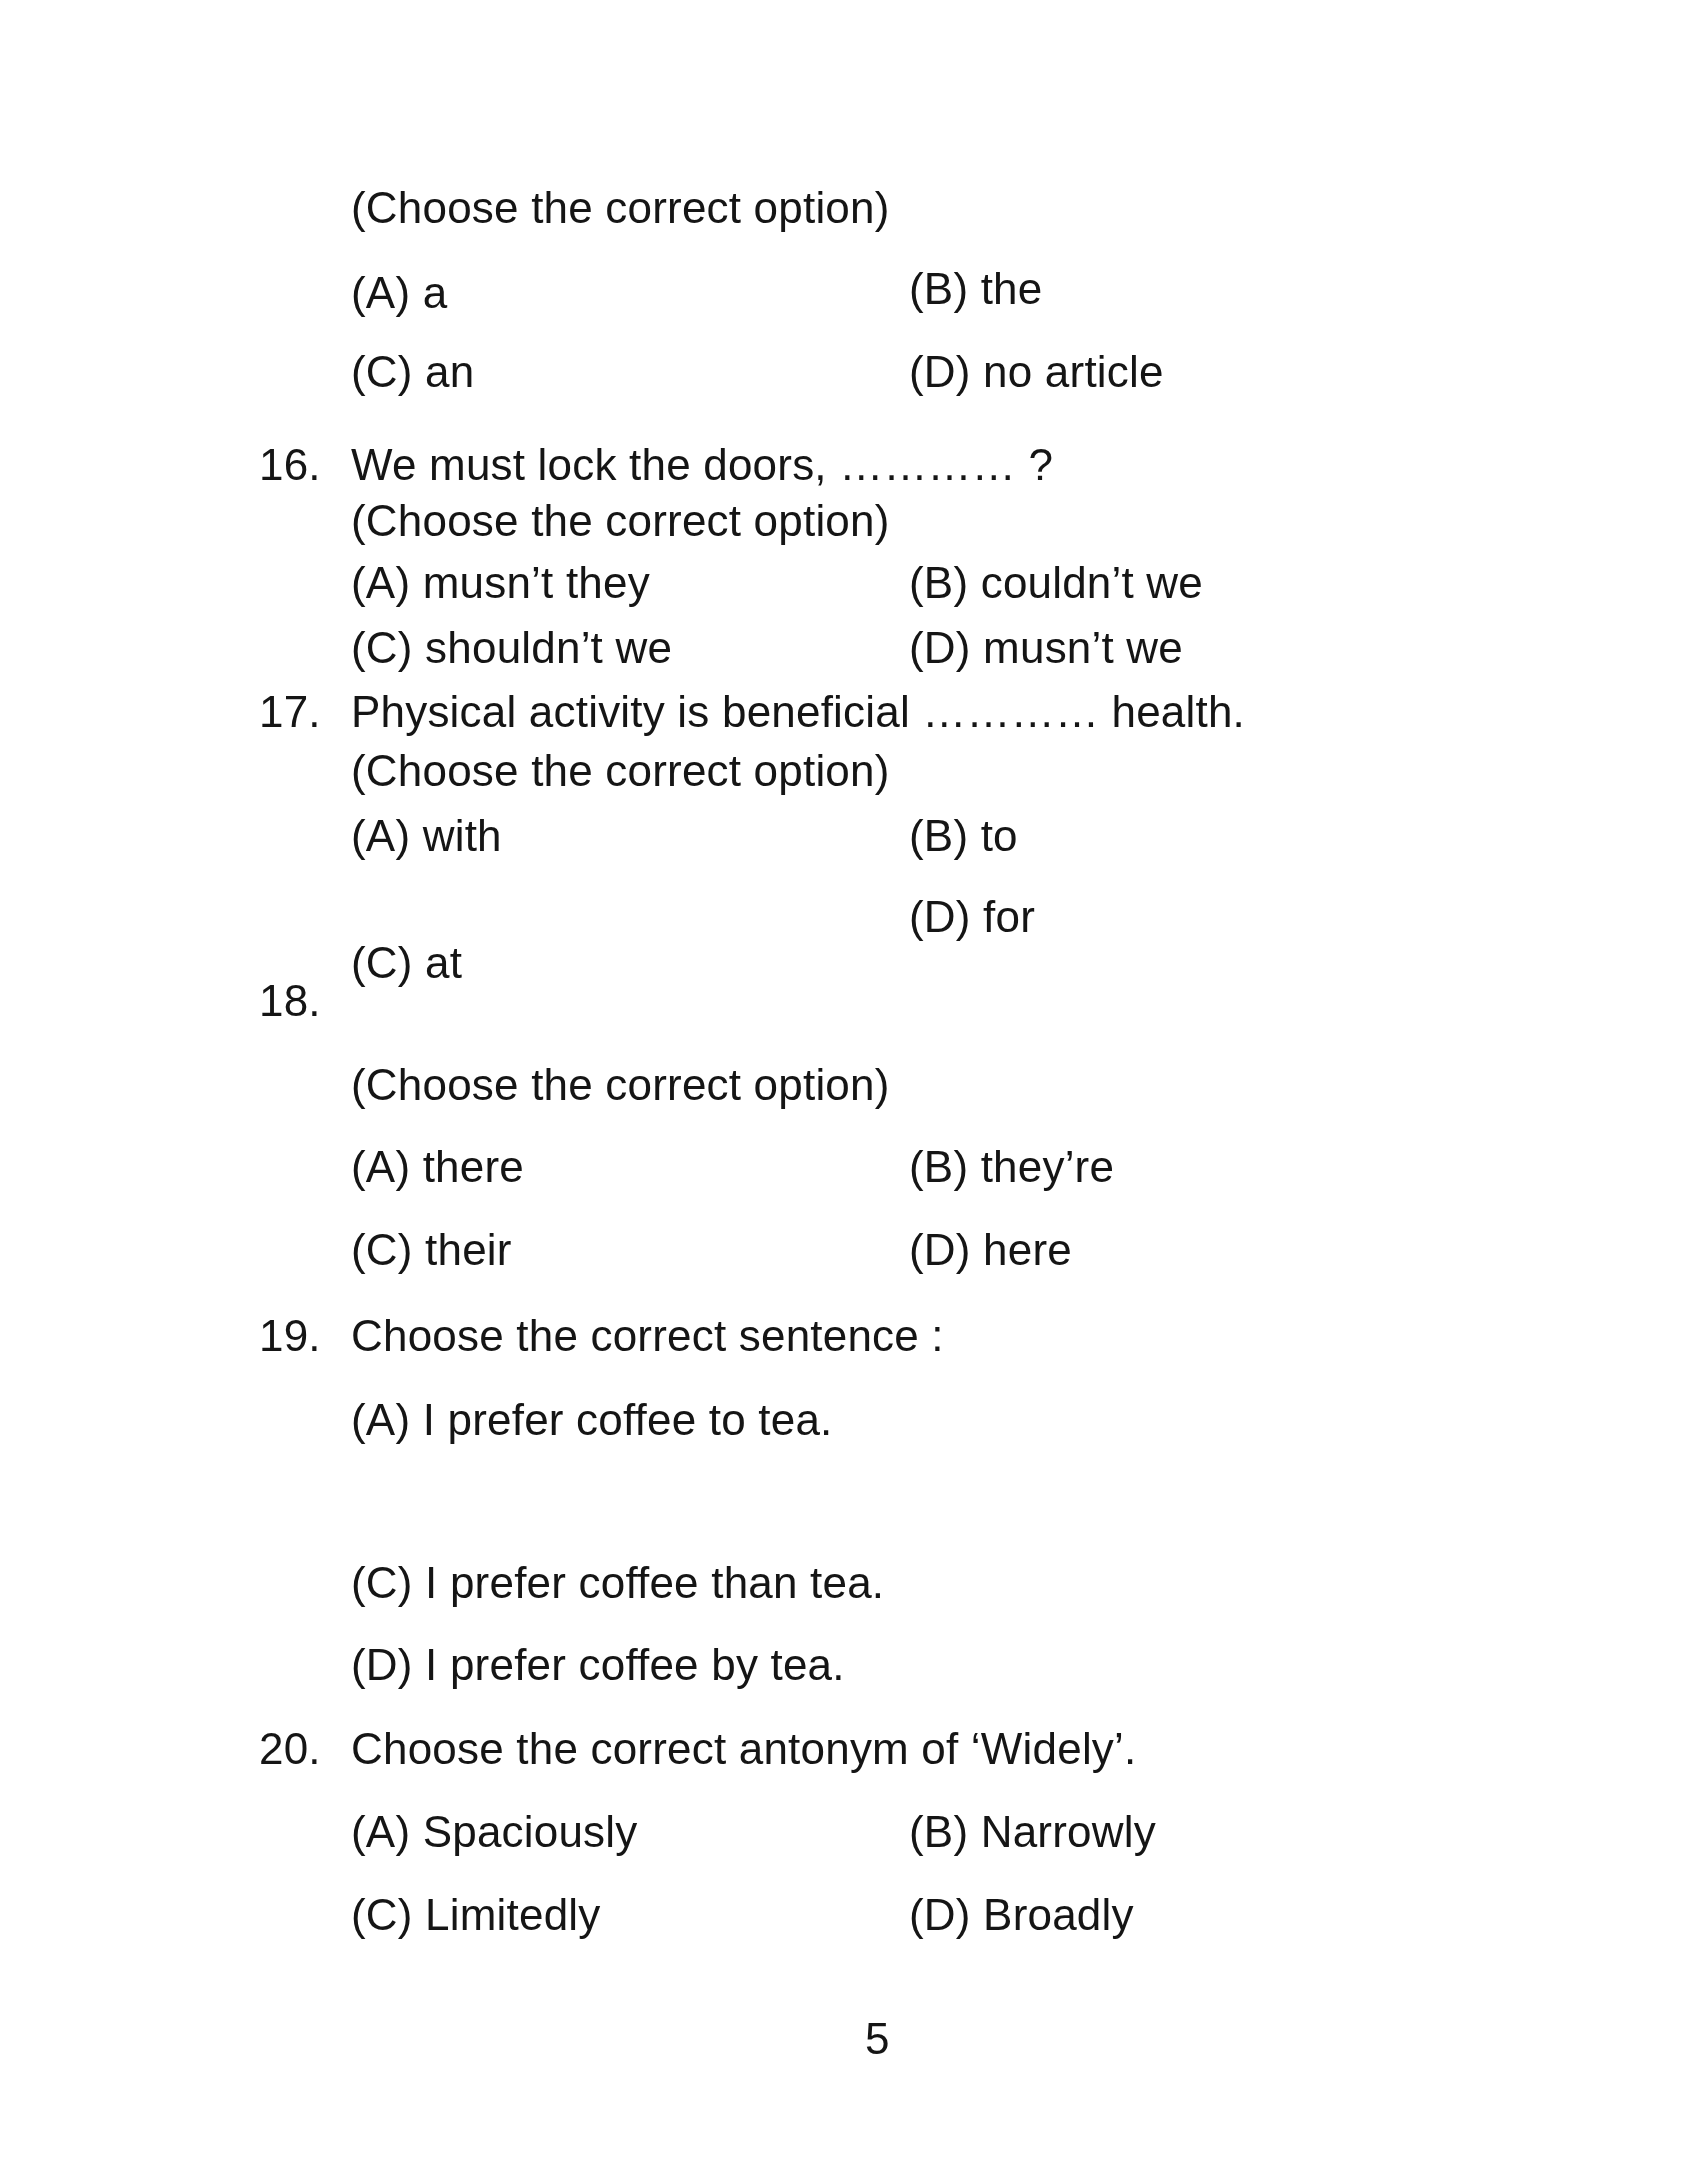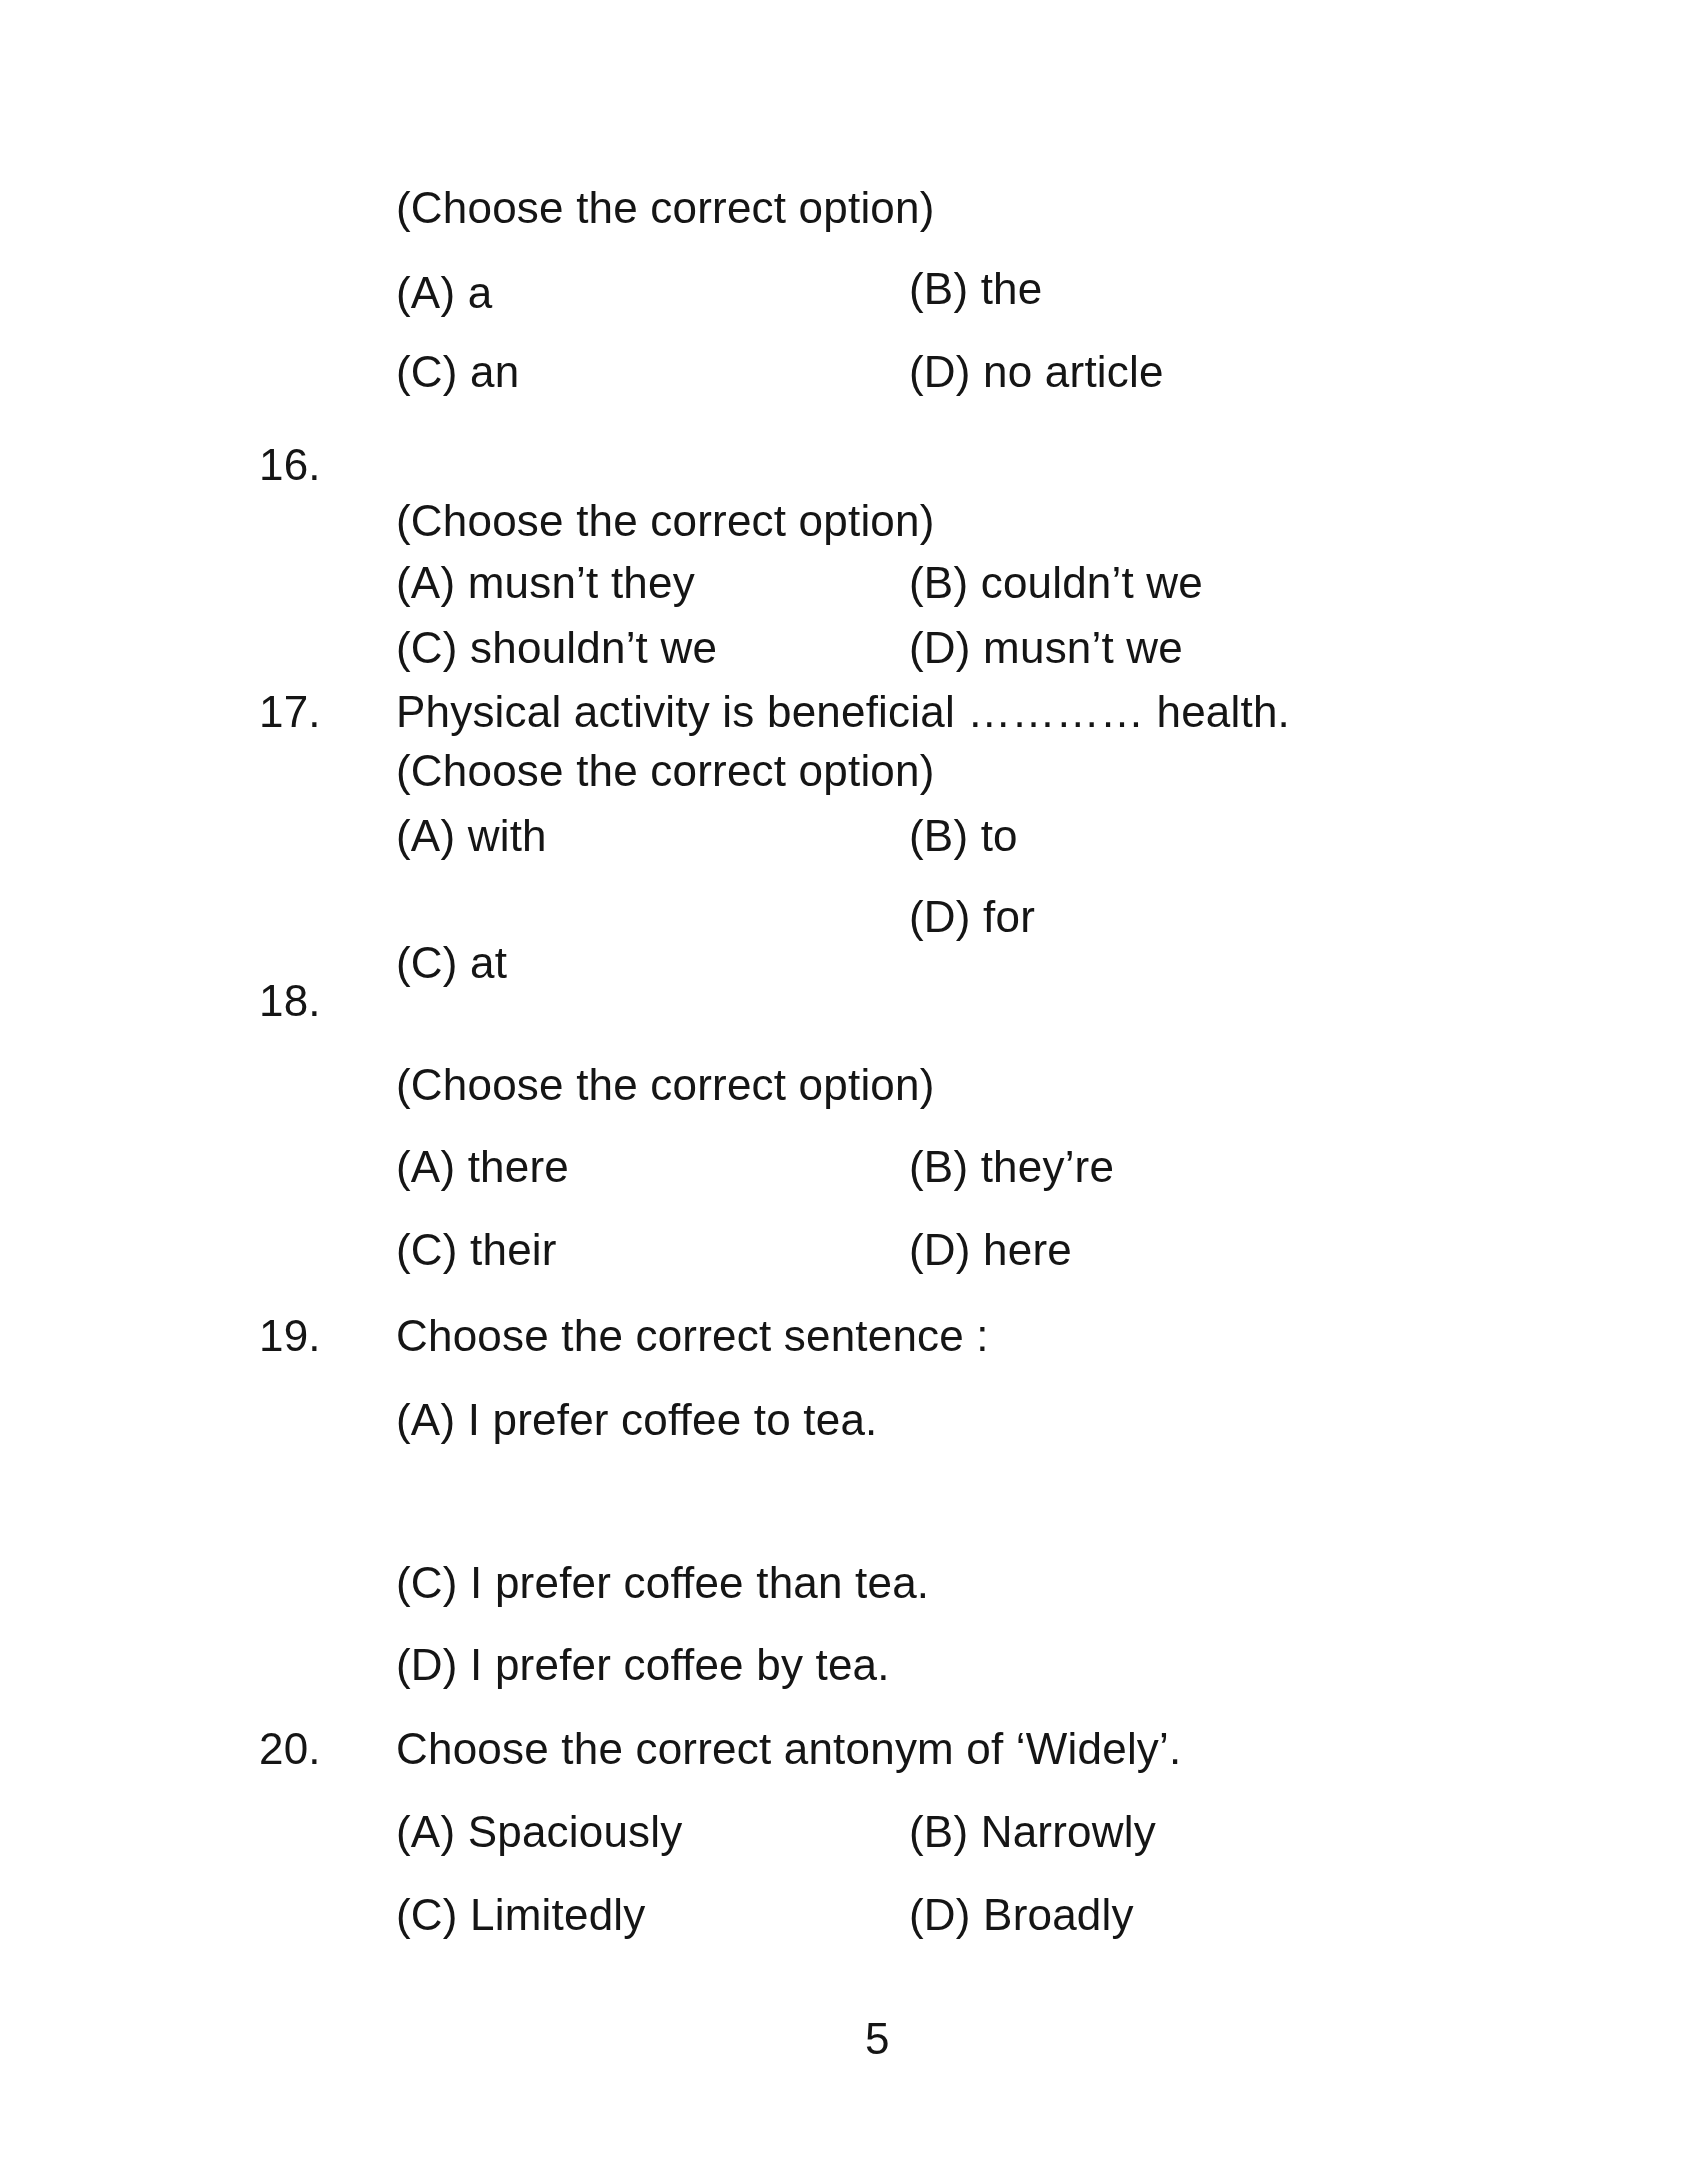--- a/index.html
+++ b/index.html
@@ -15,36 +15,37 @@
     color: #151515;
     overflow: hidden;
   }
   .t {
     position: absolute;
     white-space: nowrap;
     line-height: 1;
     letter-spacing: 0.2px;
   }
   .c-num  { left: 259px; }
-  .c-text { left: 351px; margin-left: 45px; }
+  .c-text { left: 351px; }
   .c-b    { left: 909px; }
   .page-num { left: 865px; }
 </style>
 </head>
 <body>
 
 <div class="page">
 
   <div class="t c-text" style="top:186px">(Choose the correct option)</div>
   <div class="t c-text" style="top:271px">(A) a</div>
   <div class="t c-b" style="top:267px">(B) the</div>
   <div class="t c-text" style="top:350px">(C) an</div>
   <div class="t c-b" style="top:350px">(D) no article</div>
 
   <div class="t c-num" style="top:443px">16.</div>
+  <div class="t c-text" style="top:443px">We must lock the doors, ………… ?</div>
   <div class="t c-text" style="top:499px">(Choose the correct option)</div>
   <div class="t c-text" style="top:561px">(A) musn’t they</div>
   <div class="t c-b" style="top:561px">(B) couldn’t we</div>
   <div class="t c-text" style="top:626px">(C) shouldn’t we</div>
   <div class="t c-b" style="top:626px">(D) musn’t we</div>
 
   <div class="t c-num" style="top:690px">17.</div>
   <div class="t c-text" style="top:690px">Physical activity is beneficial ………… health.</div>
   <div class="t c-text" style="top:749px">(Choose the correct option)</div>
   <div class="t c-text" style="top:814px">(A) with</div>

